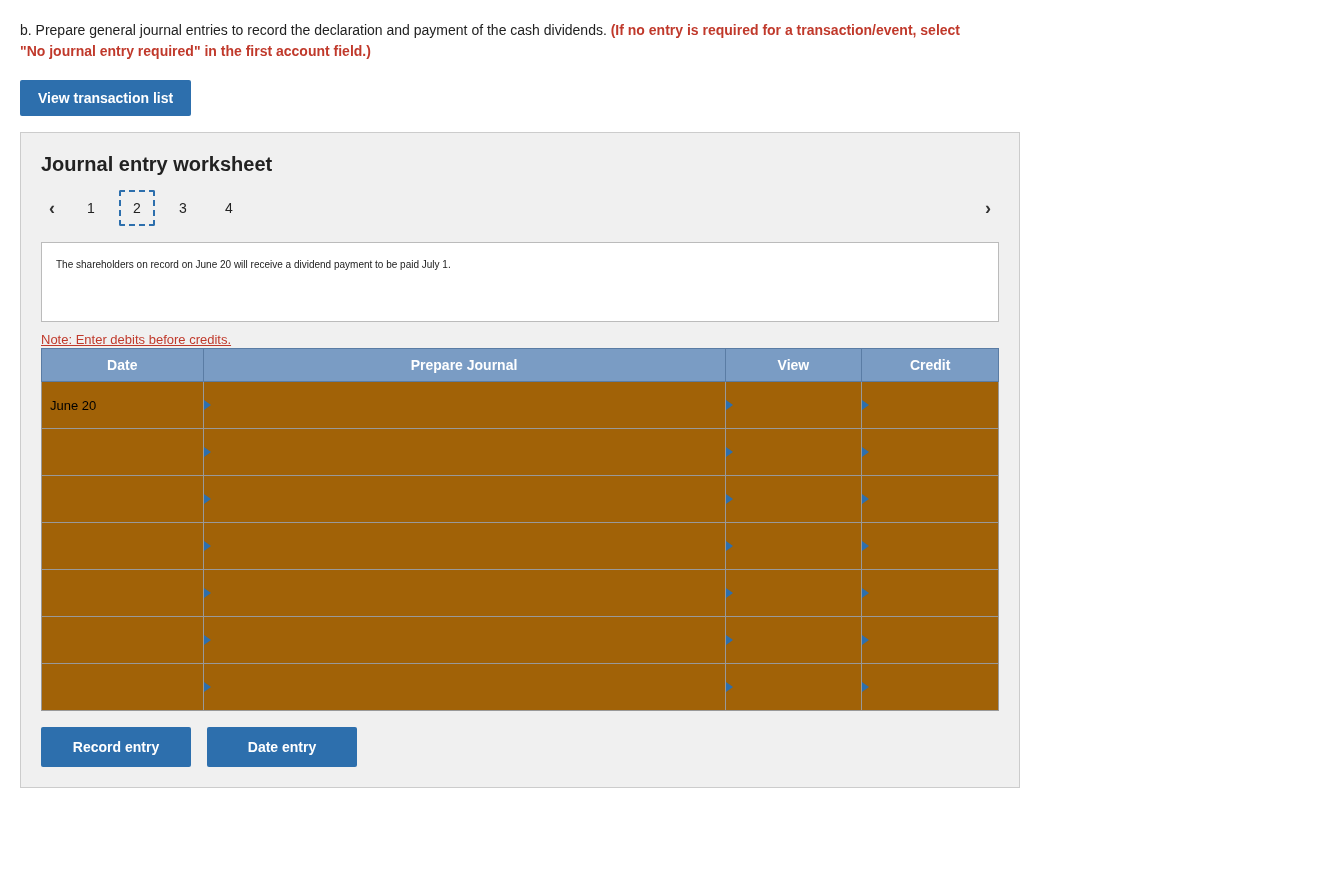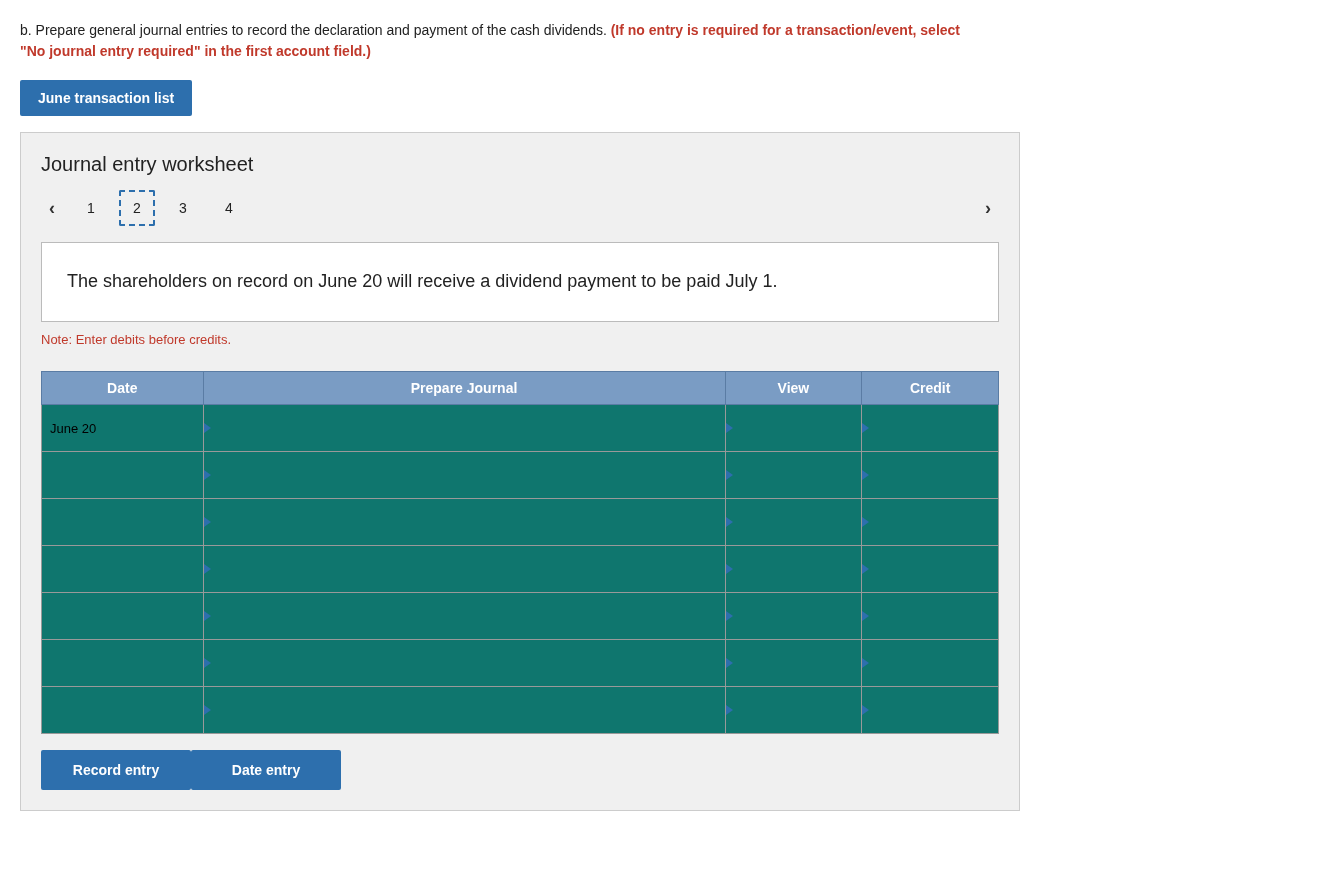--- a/index.html
+++ b/index.html
@@ -33,21 +33,21 @@
     }
 
     .worksheet-container {
       background: #f0f0f0;
       border: 1px solid #ccc;
       padding: 20px;
       max-width: 1000px;
     }
     .worksheet-title {
       font-size: 20px;
-      font-weight: normal;
+      font-weight: bold;
       margin-bottom: 14px;
     }
     .tab-nav {
       display: flex;
       align-items: center;
       gap: 10px;
       margin-bottom: 16px;
     }
     .tab-nav .arrow {
       font-size: 18px;
@@ -71,35 +71,36 @@
       border: 2px dashed #2d6fad;
       background: transparent;
     }
     .tab-item.inactive {
       border: none;
       background: transparent;
     }
     .description-box {
       background: #fff;
       border: 1px solid #bbb;
-      padding: 25px;
+      padding: 14px;
       margin-bottom: 10px;
-      font-size: 18px;
+      font-size: 10px;
       line-height: 1.5;
       min-height: 80px;
     }
     .note-text {
       color: #c0392b;
       font-size: 13px;
-      margin-bottom: 24px;
+      margin-bottom: 1px;
+      text-decoration: underline;
     }
     .journal-table {
       width: 100%;
       border-collapse: collapse;
-      background: #0f766e;
+      background: #a16207;
       margin-bottom: 16px;
     }
     .journal-table thead tr th {
       background-color: #7a9cc4;
       color: #fff;
       font-weight: bold;
       text-align: center;
       padding: 8px 6px;
       border: 1px solid #5a7ca4;
       font-size: 14px;
@@ -147,21 +148,21 @@
       border-top: 5px solid transparent;
       border-bottom: 5px solid transparent;
       border-left: 7px solid #2d6fad;
     }
     .journal-cell { padding-left: 10px; }
     .debit-cell { padding-left: 10px; }
     .credit-cell { padding-left: 10px; }
 
     .buttons-row {
       display: flex;
-      gap: 0;
+      gap: 16px;
       align-items: center;
     }
     .action-btn {
       background-color: #2d6fad;
       color: #fff;
       border: none;
       padding: 12px 30px;
       font-size: 14px;
       font-weight: bold;
       cursor: pointer;
@@ -173,21 +174,21 @@
 </head>
 <body>
 
 
 
 <div class="instructions">
   <span>b. Prepare general journal entries to record the declaration and payment of the cash dividends.</span>
   <span class="bold-red">(If no entry is required for a transaction/event, select "No journal entry required" in the first account field.)</span>
 </div>
 
-<button class="view-transaction-btn">June transaction list</button>
+<button class="view-transaction-btn">View transaction list</button>
 
 <div class="worksheet-container">
   <div class="worksheet-title">Journal entry worksheet</div>
 
   <div class="tab-nav">
     <span class="arrow">‹</span>
     <div class="tab-item inactive">
       <span>1</span>
     </div>
     <div class="tab-item active">

